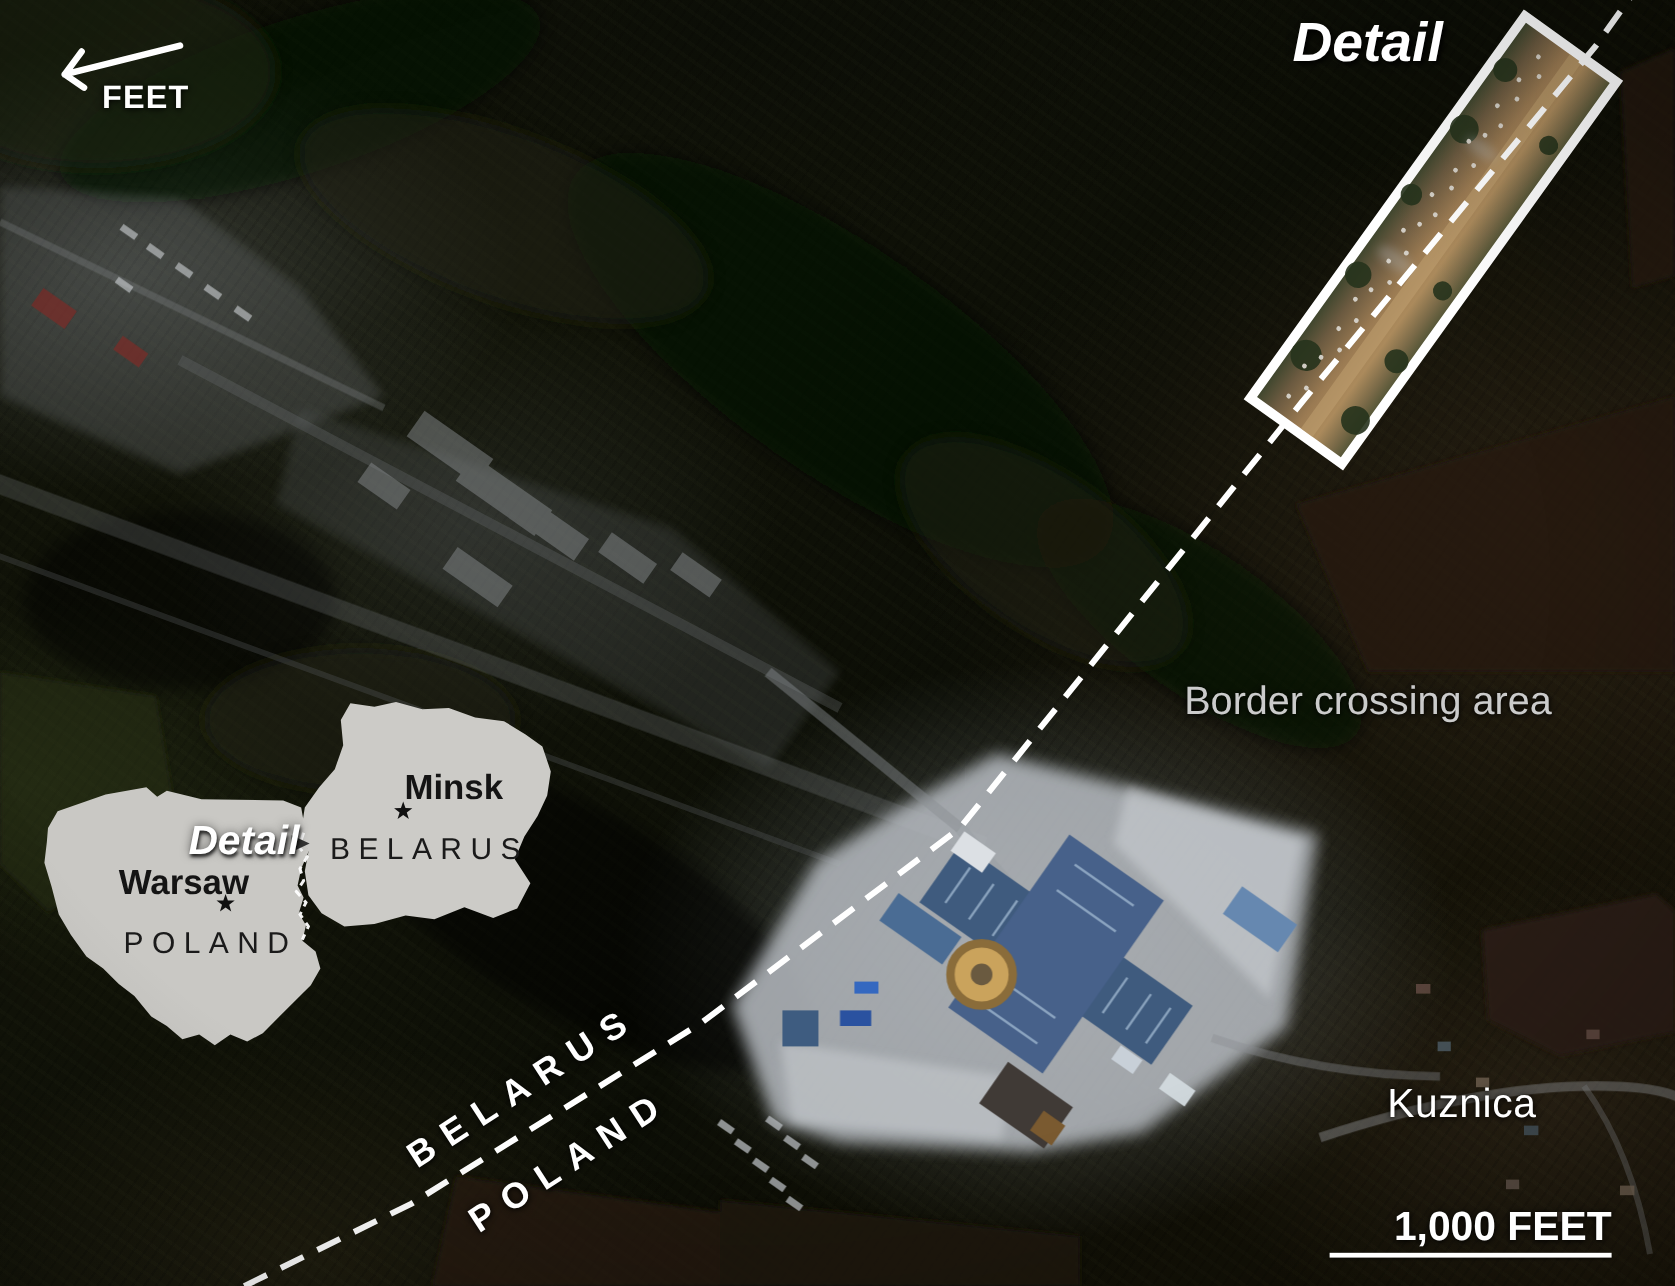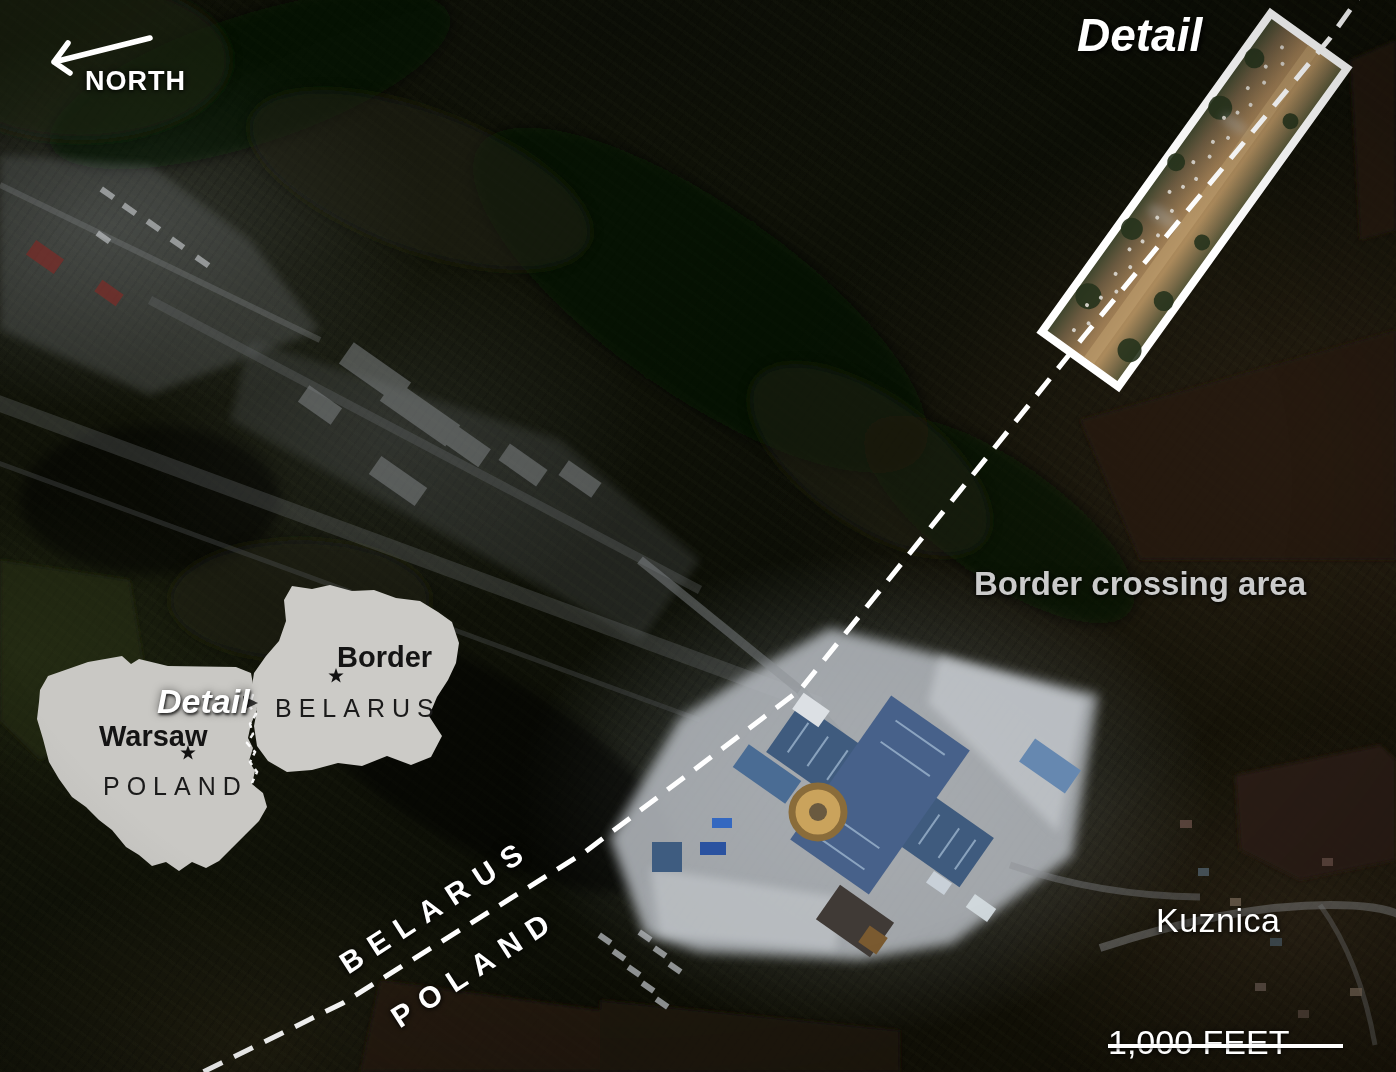--- a/index.html
+++ b/index.html
@@ -28,28 +28,28 @@
   .vignette{position:absolute;inset:0;
     background:radial-gradient(ellipse 1200px 900px at 45% 45%, transparent 55%, rgba(0,0,0,.30) 100%);}
   svg.overlay{position:absolute;left:0;top:0;}
   
   .lbl{position:absolute;color:#fff;white-space:nowrap;
     text-shadow:0 1px 4px rgba(0,0,0,.85),0 0 10px rgba(0,0,0,.5);}
   .north{left:85px;top:66px;font-size:27px;font-weight:bold;letter-spacing:1px;}
   .north-arrow{position:absolute;left:42px;top:24px;}
   .detail-callout{left:1077px;top:12px;font-size:46px;font-weight:bold;font-style:italic;line-height:1.02;
     text-shadow:2px 2px 4px rgba(0,0,0,.9),0 0 12px rgba(0,0,0,.6);}
-  .border-area{left:955px;top:564px;width:370px;text-align:center;font-size:33px;font-weight:bold;
+  .border-area{left:955px;top:564px;width:370px;text-align:center;font-size:33px;font-weight:normal;
     color:#cbcbcb;line-height:1.2;}
   .rot-label{font-size:30px;font-weight:bold;letter-spacing:11px;
     transform:translate(-50%,-50%) rotate(-33deg);}
   .rot-belarus{left:436px;top:906px;}
   .rot-poland{left:475px;top:968px;}
   .kuznica{left:1156px;top:901px;font-size:34px;font-weight:normal;letter-spacing:.5px;}
-  .scale-label{left:1108px;top:1003px;width:235px;text-align:left;font-size:34px;font-weight:normal;margin-top:20px;}
+  .scale-label{left:1108px;top:1003px;width:235px;text-align:right;font-size:34px;font-weight:bold;}
   .scale-line{position:absolute;left:1108px;top:1044px;width:235px;height:4px;background:#fff;
     box-shadow:0 1px 3px rgba(0,0,0,.7);}
   
   .inset-city{position:absolute;color:#141414;font-size:29px;font-weight:bold;white-space:nowrap;}
   .inset-minsk{left:337px;top:641px;}
   .inset-warsaw{left:99px;top:720px;}
   .inset-country{position:absolute;color:#1a1a1a;font-size:25px;letter-spacing:7px;white-space:nowrap;}
   .inset-belarus{left:275px;top:694px;}
   .inset-poland{left:103px;top:772px;}
   .inset-detail{left:157px;top:682px;font-size:34px;font-weight:bold;font-style:italic;
@@ -270,35 +270,35 @@
       <path transform="translate(336 676)" fill="#111" d="M0,-8 L1.9,-2.6 L7.6,-2.5 L3,1 L4.7,6.5 L0,3.2 L-4.7,6.5 L-3,1 L-7.6,-2.5 L-1.9,-2.6 Z"></path>
       <path transform="translate(188 753)" fill="#111" d="M0,-8 L1.9,-2.6 L7.6,-2.5 L3,1 L4.7,6.5 L0,3.2 L-4.7,6.5 L-3,1 L-7.6,-2.5 L-1.9,-2.6 Z"></path>
     </g>
   </svg>
 
   <div class="vignette"></div>
 
   <svg class="north-arrow" width="130" height="60">
     <path d="M108,14 L12,38 M12,38 L26,19 M12,38 L28,49" fill="none" stroke="#ffffff" stroke-width="5.5" stroke-linecap="round" stroke-linejoin="round"></path>
   </svg>
-  <div class="lbl north">NORTH</div>
+  <div class="lbl north">FEET</div>
 
   <div class="lbl detail-callout">
     <div>Detail</div>
   </div>
 
   <div class="lbl border-area">
     <div>Border crossing area</div>
   </div>
 
   <div class="lbl rot-label rot-belarus">BELARUS</div>
   <div class="lbl rot-label rot-poland">POLAND</div>
 
   <div class="lbl kuznica">Kuznica</div>
   <div class="lbl scale-label">1,000 FEET</div>
   <div class="scale-line"></div>
 
-  <div class="inset-city inset-minsk">Border</div>
+  <div class="inset-city inset-minsk">Minsk</div>
   <div class="inset-country inset-belarus">BELARUS</div>
   <div class="inset-city inset-warsaw">Warsaw</div>
   <div class="inset-country inset-poland">POLAND</div>
   <div class="lbl inset-detail">Detail</div>
 </div>
 
 </body></html>

